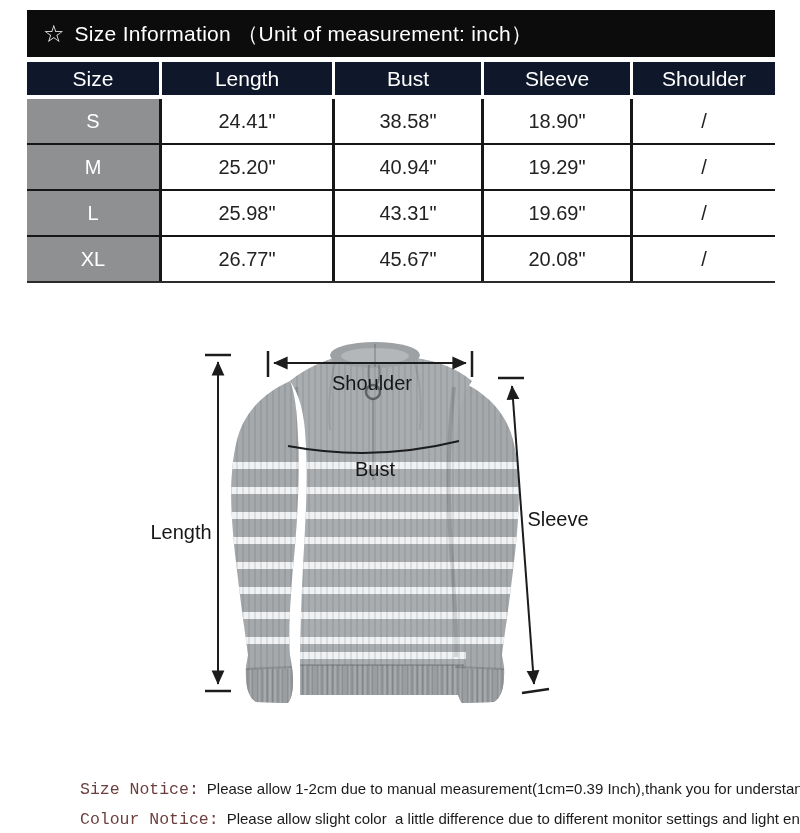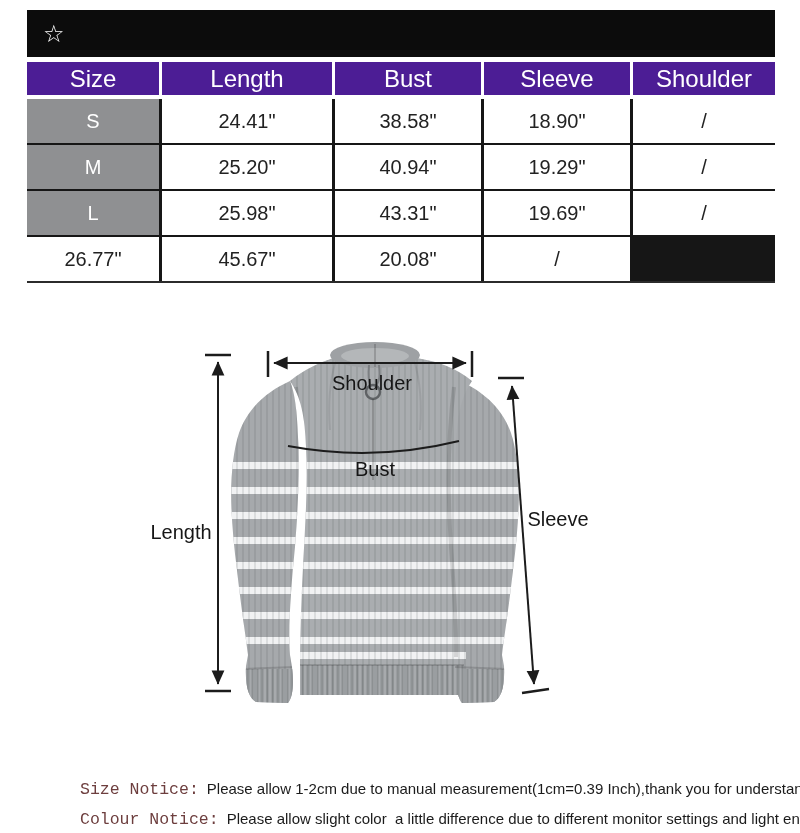--- a/index.html
+++ b/index.html
@@ -13,21 +13,21 @@
     background:#0c0c0c;color:#ffffff;display:flex;align-items:center;
     padding-left:16px;box-sizing:border-box;
   }
   .star{font-size:24px;line-height:1;margin-right:10px;}
   .title{font-size:21px;letter-spacing:0.3px;white-space:pre;}
   
   .sizetable{position:absolute;left:27px;top:62px;width:748px;}
   .trow{display:grid;grid-template-columns:132px 170px 146px 146px 142px;column-gap:3px;}
   .trow.head{background:#ffffff;height:33px;}
   .trow.head .cell{
-    background:#4c1d95;color:#ffffff;font-size:24px;
+    background:#0f172a;color:#ffffff;font-size:21px;
     display:flex;align-items:center;justify-content:center;
   }
   .spacer{height:4px;background:#ffffff;}
   .sep{height:2px;background:#161616;}
   .trow.data{background:#161616;height:44px;}
   .trow.data .cell{
     background:#ffffff;color:#222222;font-size:20px;
     display:flex;align-items:center;justify-content:center;
   }
   .trow.data .cell.size{background:#8f9092;color:#ffffff;}
@@ -38,20 +38,21 @@
   
   .notices{position:absolute;left:0;top:779px;width:800px;}
   .notice{margin:0 0 9px 80px;font-size:15px;color:#1b1b1b;line-height:20px;white-space:pre;}
   .notice .nlabel{color:#6d3e3e;font-size:16.5px;margin-right:8px;font-family:Liberation Mono, monospace;}
 </style>
 </head>
 <body>
 
 <div class="titlebar">
   <span class="star">☆</span>
+  <span class="title">Size Information （Unit of measurement: inch）</span>
 </div>
 
 <div class="sizetable">
   <div class="trow head">
     <div class="cell">Size</div>
     <div class="cell">Length</div>
     <div class="cell">Bust</div>
     <div class="cell">Sleeve</div>
     <div class="cell">Shoulder</div>
   </div>
@@ -78,20 +79,21 @@
   <div class="trow data">
     <div class="cell size">L</div>
     <div class="cell">25.98"</div>
     <div class="cell">43.31"</div>
     <div class="cell">19.69"</div>
     <div class="cell">/</div>
   </div>
   <div class="sep"></div>
 
   <div class="trow data">
+    <div class="cell size">XL</div>
     <div class="cell">26.77"</div>
     <div class="cell">45.67"</div>
     <div class="cell">20.08"</div>
     <div class="cell">/</div>
   </div>
   <div class="bottomline"></div>
 </div>
 
 <svg class="diagram" viewBox="0 0 800 400">
   <defs>

